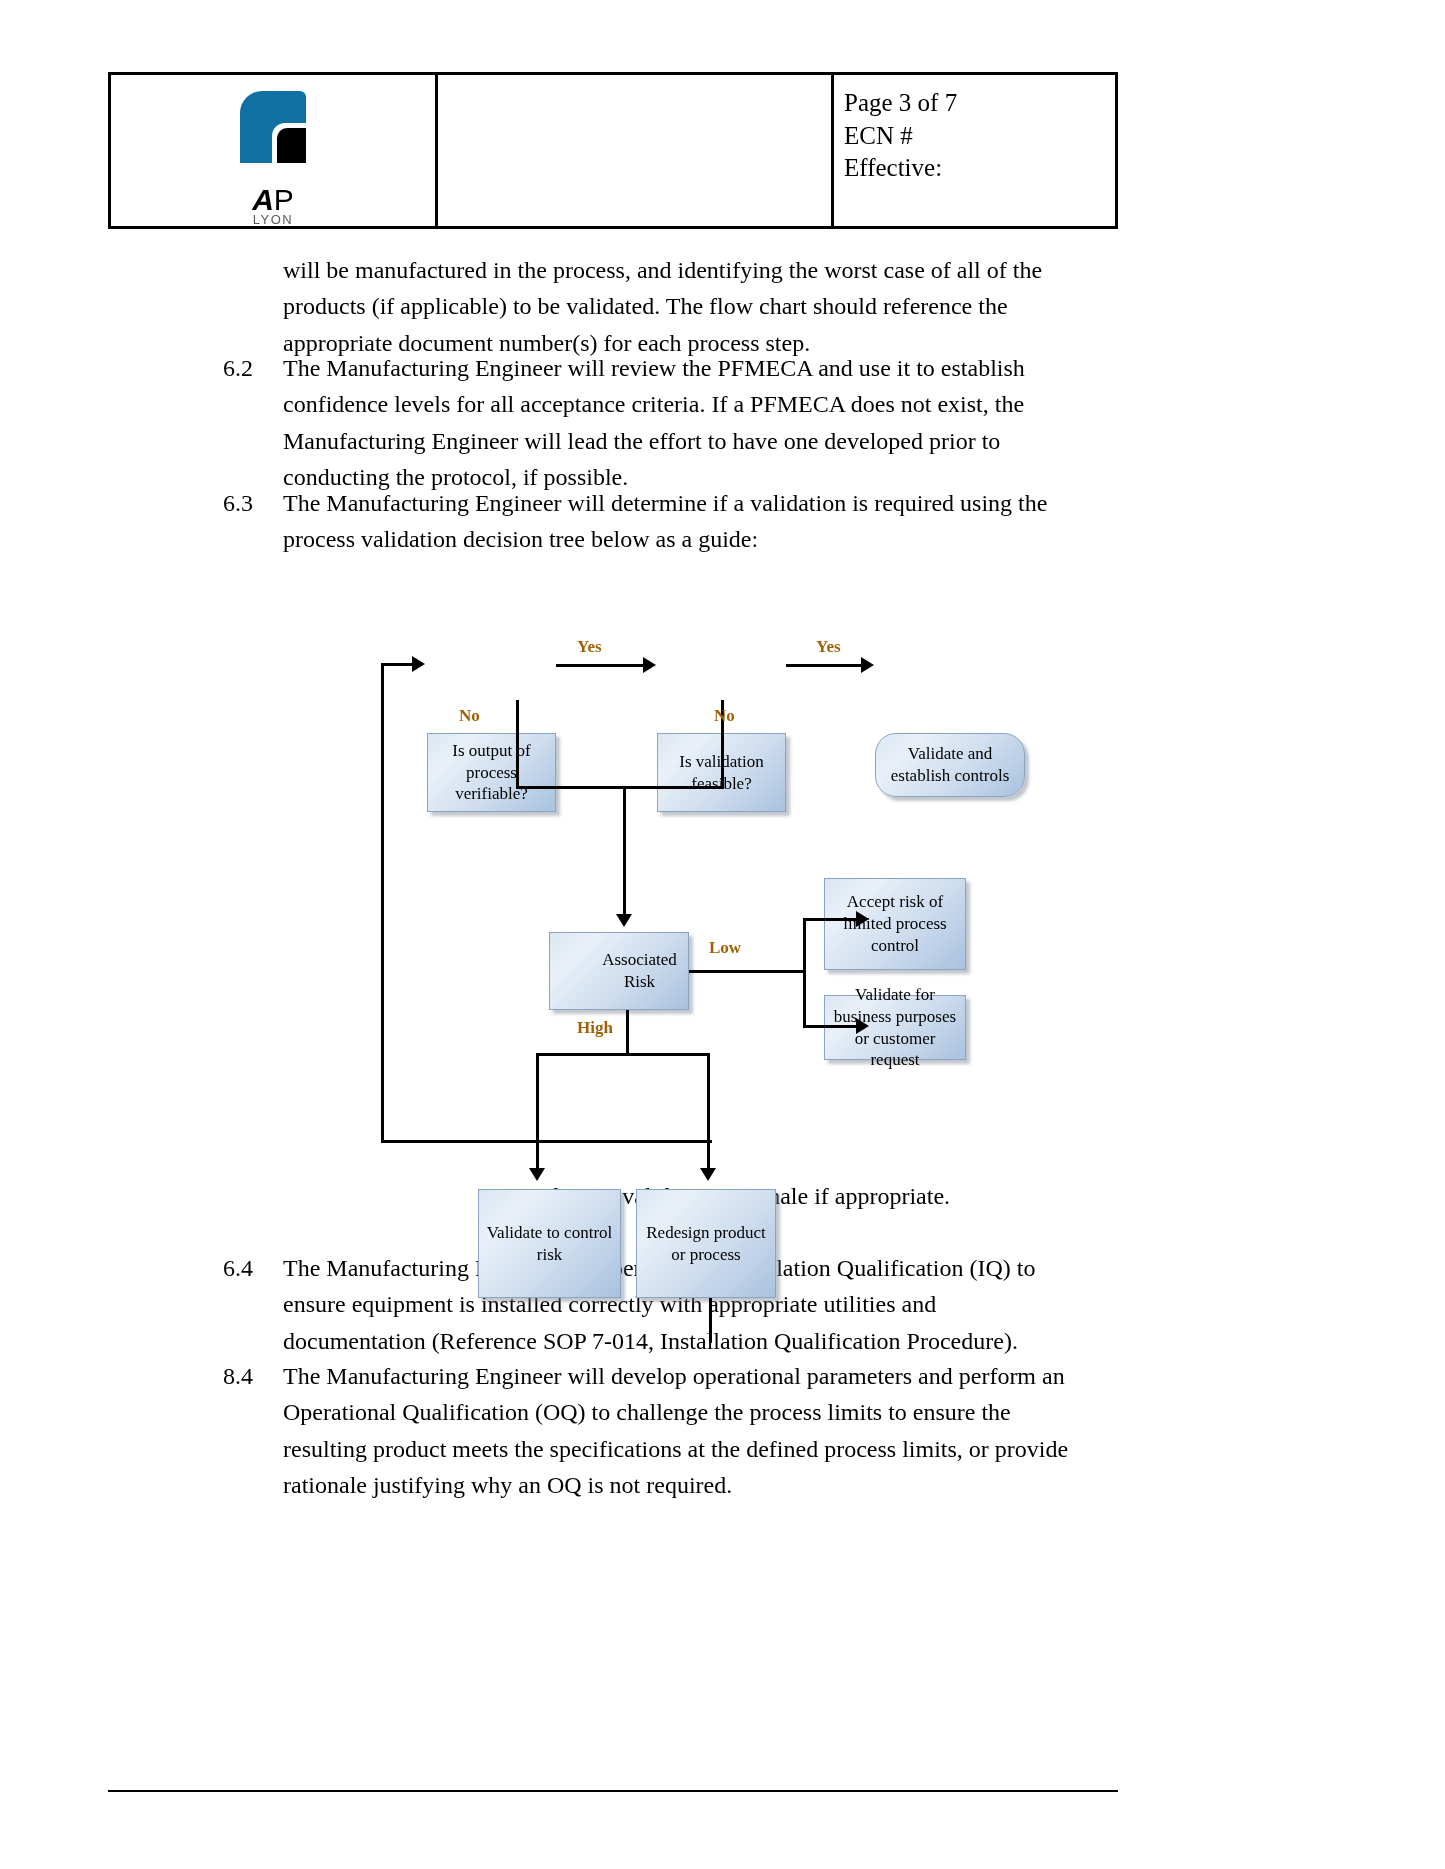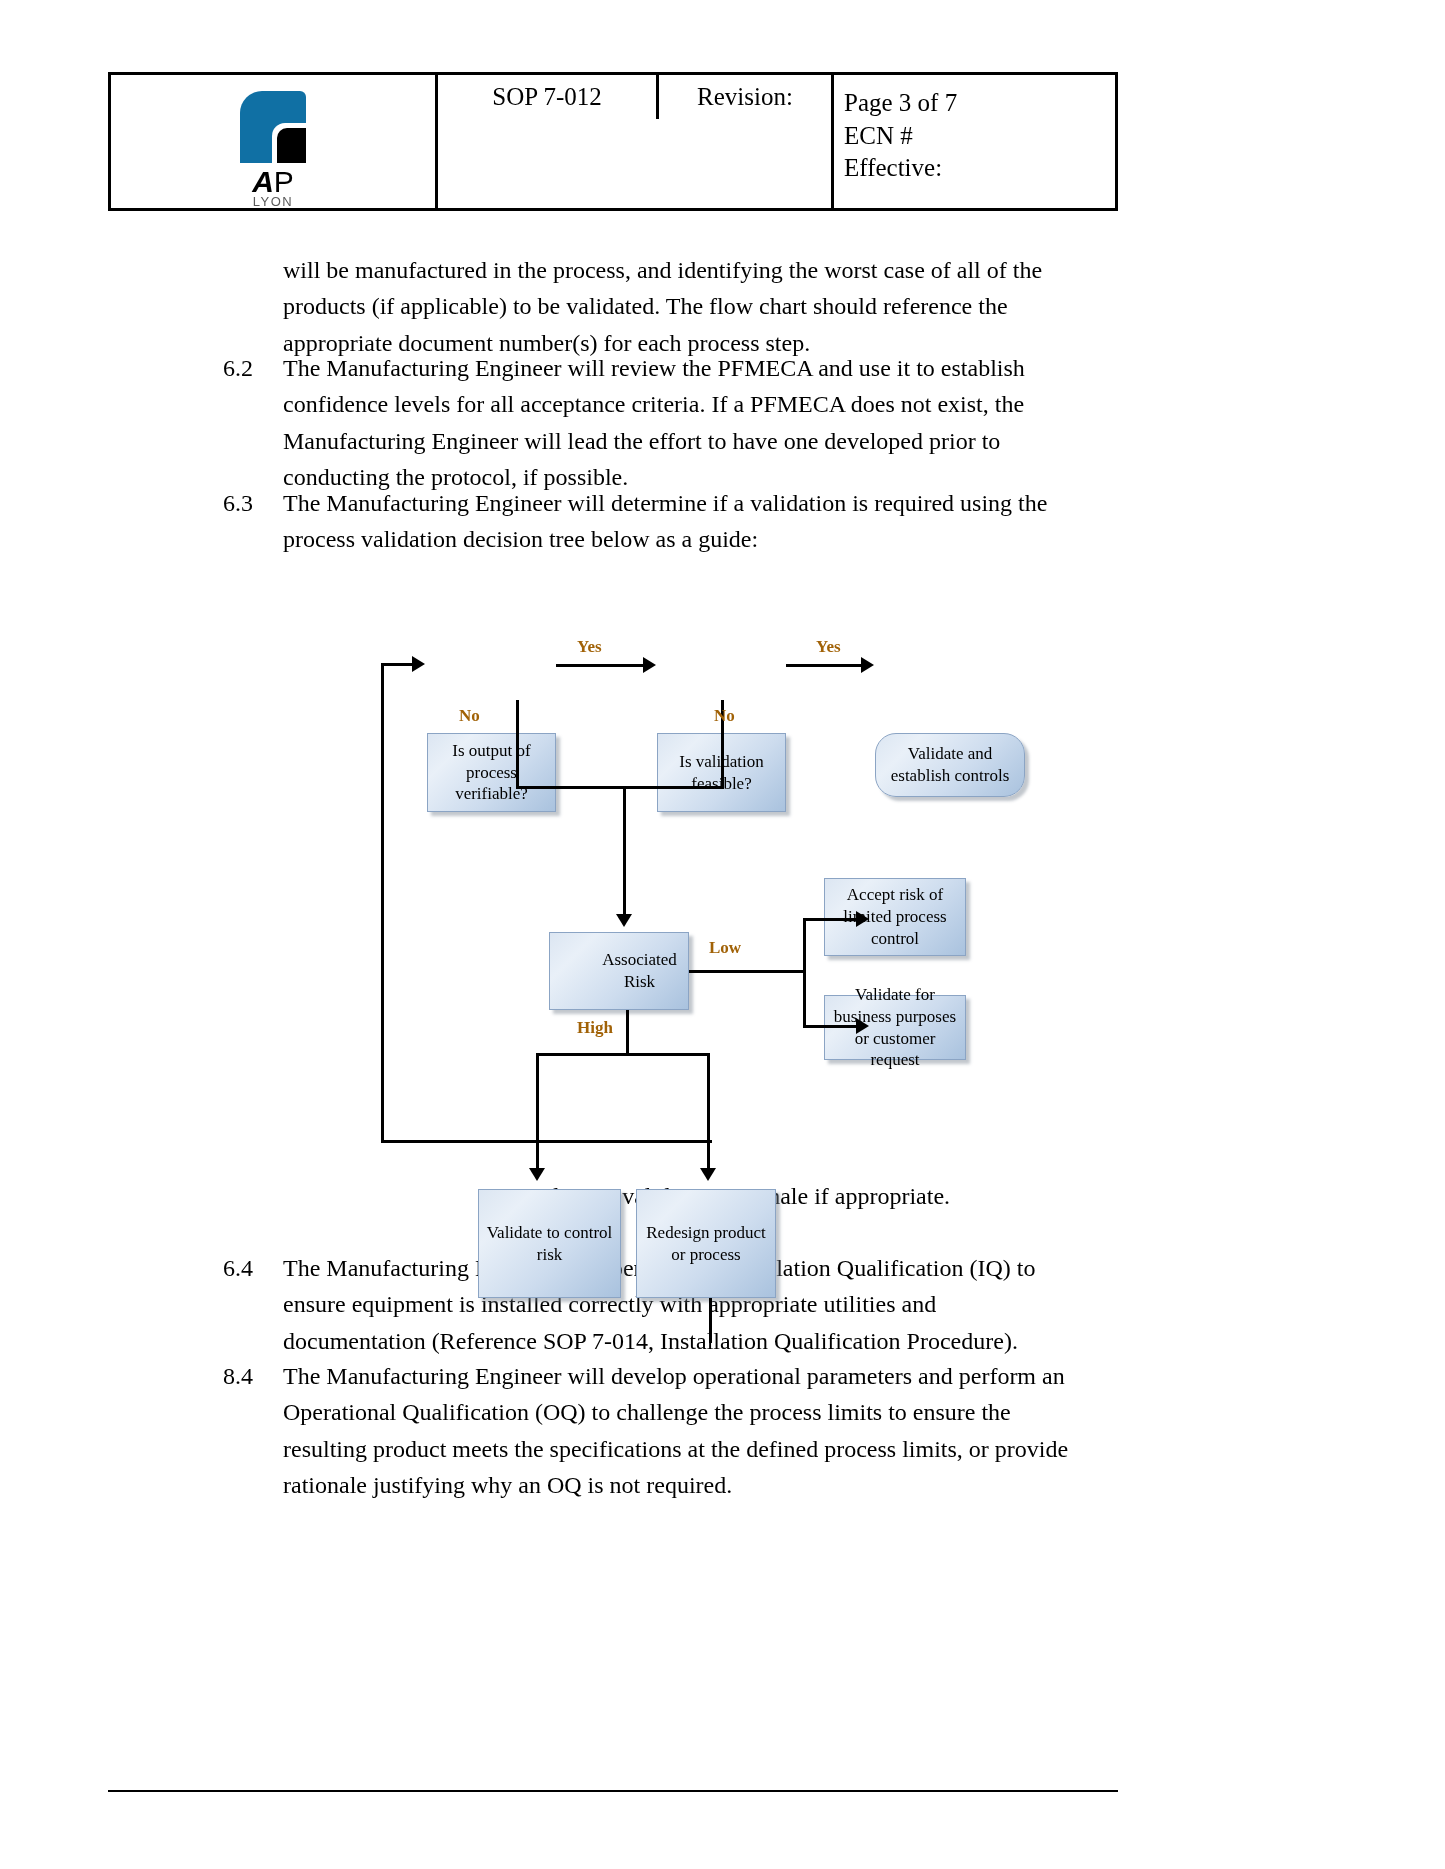--- a/index.html
+++ b/index.html
@@ -58,21 +58,21 @@
     border-top-left-radius: 13px;
   }
   .logo-black {
     position: absolute;
     right: 0px; bottom: 0px;
     width: 29px; height: 35px;
     background: #000000;
     border-top-left-radius: 10px;
   }
   .logo-wordmark {
-    margin-top: 4px;
+    margin-top: 22px;
     line-height: 1;
     text-align: center;
   }
   .logo-ap {
     font-family: "Liberation Sans", sans-serif;
     font-size: 30px;
     letter-spacing: 0px;
     line-height: 1;
   }
   .logo-ap .a {
@@ -242,24 +242,20 @@
       <div class="logo-notch"></div>
       <div class="logo-black"></div>
     </div>
     <div class="logo-wordmark">
       <div class="logo-ap"><span class="a">A</span><span class="p">P</span></div>
       <div class="logo-lyon">LYON</div>
     </div>
   </div>
 
   <div class="hdr-mid-col">
-    <div class="hdr-bottom-row">
-      <div class="hdr-sop-cell">SOP 7-012</div>
-      <div class="hdr-rev-cell">Revision:</div>
-    </div>
   </div>
 
   <div class="hdr-right-cell">
     <div>Page  3 of 7</div>
     <div>ECN #</div>
     <div>Effective:</div>
   </div>
 </div>
 
 <div class="body-text">
@@ -294,21 +290,21 @@
 <div class="flow">
 
   <div class="fbox" style="left:427px; top:733px; width:129px; height:79px;">Is output of process verifiable?</div>
 
   <div class="fbox" style="left:657px; top:733px; width:129px; height:79px;">Is validation feasible?</div>
 
   <div class="fbox" style="left:875px; top:733px; width:150px; height:64px;border-radius:21px;">Validate and establish controls</div>
 
   <div class="fbox" style="left:549px; top:932px; width:140px; height:78px;padding-left:47px;">Associated Risk</div>
 
-  <div class="fbox" style="left:824px; top:878px; width:142px; height:78px;">Accept risk of limited process control</div>
+  <div class="fbox" style="left:824px; top:878px; width:142px; height:92px;">Accept risk of limited process control</div>
 
   <div class="fbox" style="left:824px; top:995px; width:142px; height:65px;">Validate for business purposes or customer request</div>
 
   <div class="fbox" style="left:466px; top:1189px; width:143px; height:109px;margin-left:12px;">Validate to control risk</div>
 
   <div class="fbox" style="left:636px; top:1189px; width:140px; height:109px;">Redesign product or process</div>
 
   <div class="fline" style="left:381px; top:663px; width:3px; height:480px;"></div>
   <div class="fline" style="left:381px; top:663px; width:32px; height:3px;"></div>
   <div class="harrow" style="left:412px; top:656px;"></div>

